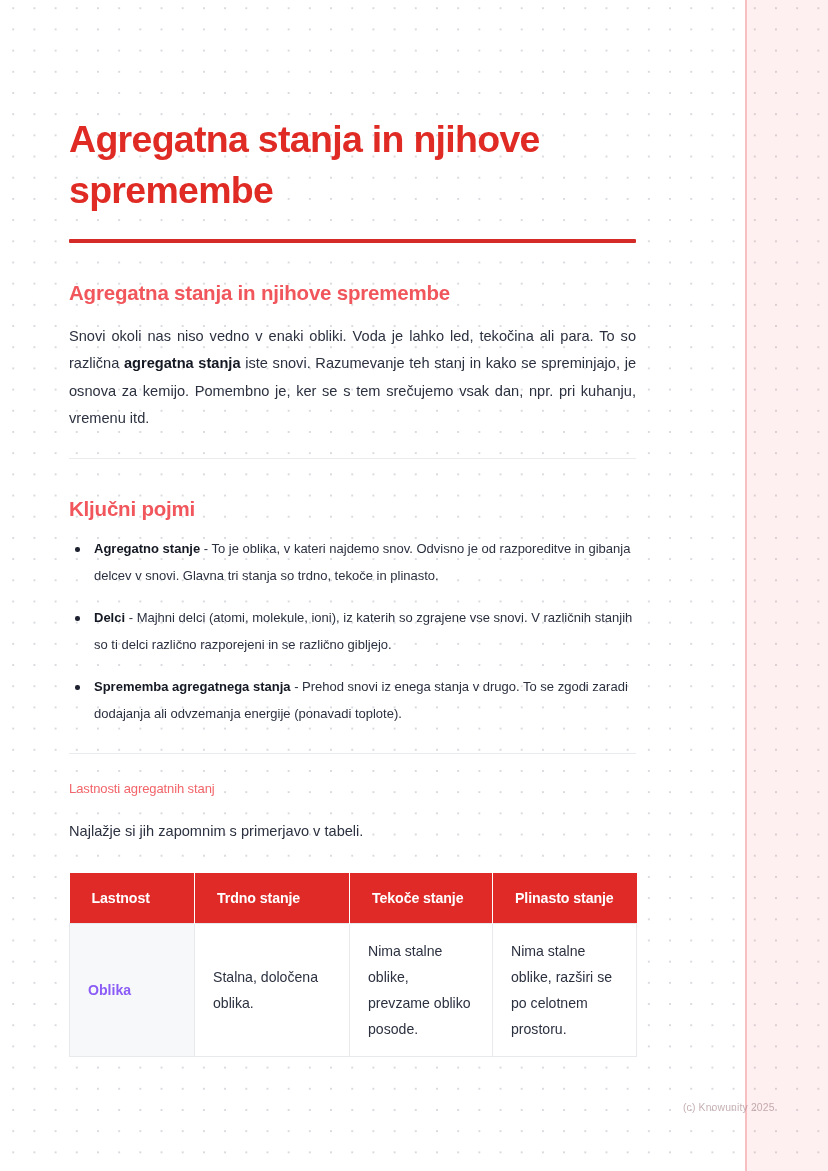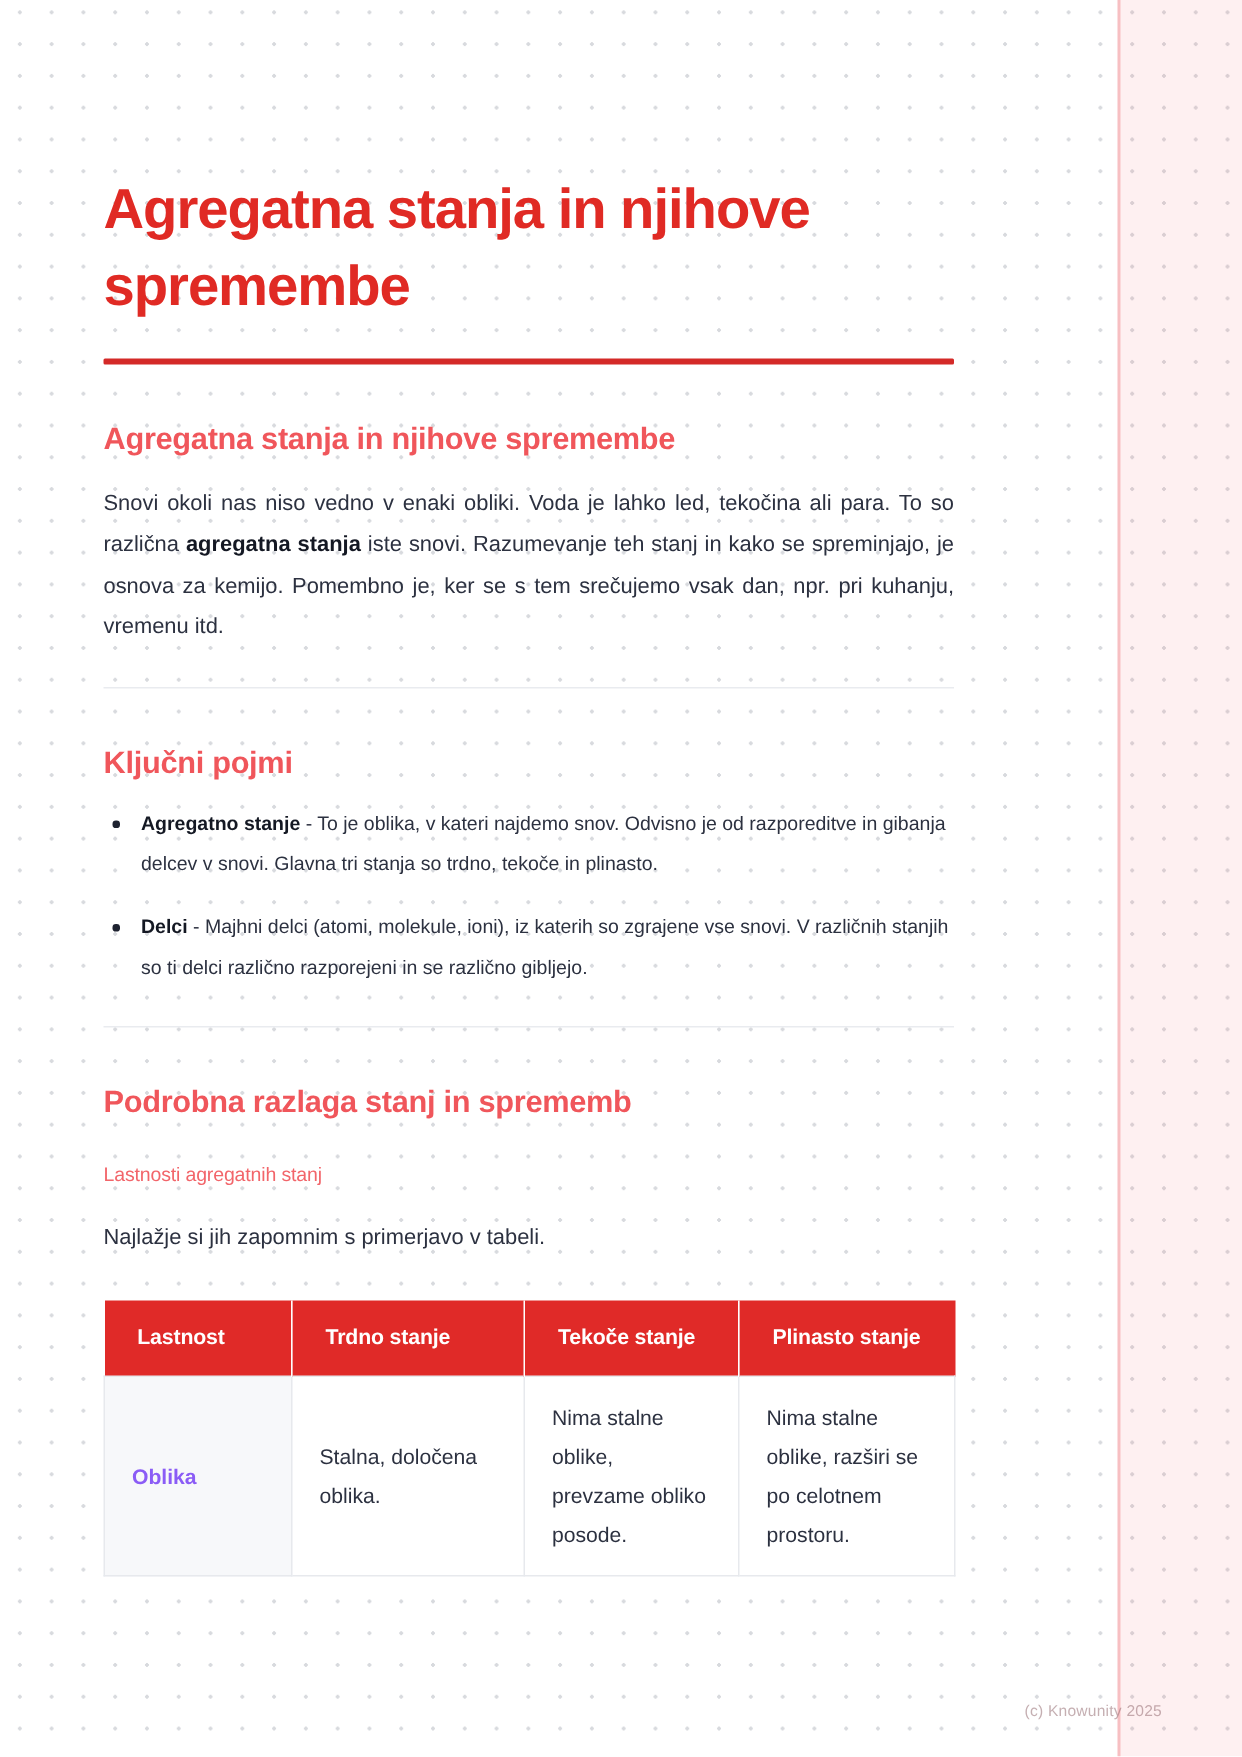--- a/index.html
+++ b/index.html
@@ -181,21 +181,21 @@
   
   col.c1 { width: 125px; }
   col.c2 { width: 155px; }
   col.c3 { width: 143px; }
   col.c4 { width: 144px; }
 
   
   .watermark {
     position: absolute;
     left: 683px;
-    top: 1136px;
+    top: 1102px;
     font-size: 10.4px;
     color: rgba(150,110,115,0.55);
     letter-spacing: 0.15px;
     white-space: nowrap;
     font-family: "Liberation Sans", sans-serif;
   }
 </style>
 </head>
 <body>
 
@@ -216,25 +216,28 @@
     <h2 class="section-title">Ključni pojmi</h2>
     <ul class="key-list">
       <li>
         <span class="dot"></span>
         <b>Agregatno stanje</b><span> - To je oblika, v kateri najdemo snov. Odvisno je od razporeditve in gibanja delcev v snovi. Glavna tri stanja so trdno, tekoče in plinasto.</span>
       </li>
       <li>
         <span class="dot"></span>
         <b>Delci</b><span> - Majhni delci (atomi, molekule, ioni), iz katerih so zgrajene vse snovi. V različnih stanjih so ti delci različno razporejeni in se različno gibljejo.</span>
       </li>
+      <li>
+        <span class="dot"></span>
+        <b>Sprememba agregatnega stanja</b><span> - Prehod snovi iz enega stanja v drugo. To se zgodi zaradi dodajanja ali odvzemanja energije (ponavadi toplote).</span>
+      </li>
     </ul>
 
     <div class="hr"></div>
 
-    <h2 class="section-title">Podrobna razlaga stanj in sprememb</h2>
     <h3 class="sub-title">Lastnosti agregatnih stanj</h3>
     <p class="body-text narrow">Najlažje si jih zapomnim s primerjavo v tabeli.</p>
 
     <div class="table-wrap">
       <table class="props">
         <colgroup>
           <col class="c1">
             <col class="c2">
             <col class="c3">
             <col class="c4">

